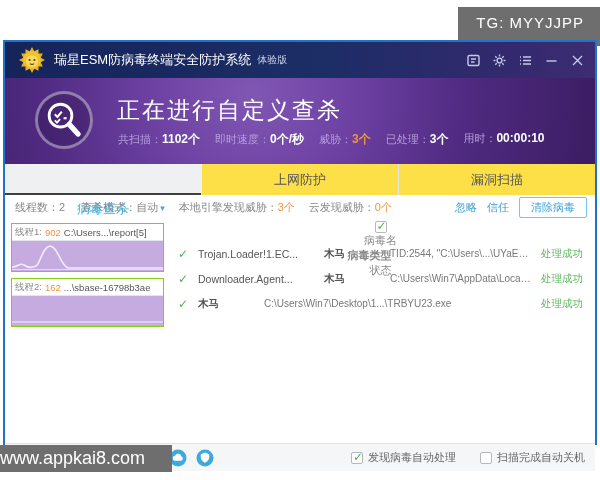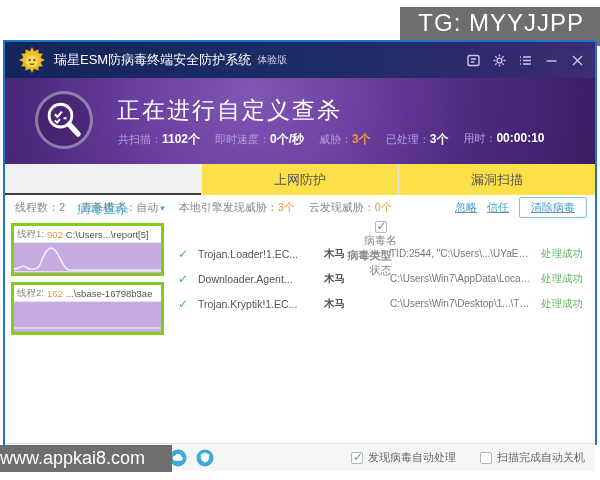--- a/index.html
+++ b/index.html
@@ -1,21 +1,21 @@
 <!DOCTYPE html>
 <html><head>
 <meta charset="utf-8">
 <style>
   * { margin:0; padding:0; box-sizing:border-box; }
   html,body { width:600px; height:480px; background:#fff; font-family:"Liberation Sans","DejaVu Sans",sans-serif; overflow:hidden; }
   .stage { position:relative; width:600px; height:480px; background:#fff; }
 
   
   .tg-badge { position:absolute; top:7px; right:0; height:39px; background:#6e6e6e; color:#fff;
-    font-size:24px; line-height:31px; padding:0 16px 0 18px; letter-spacing:1px; }
+    font-size:15px; line-height:31px; padding:0 16px 0 18px; letter-spacing:1px; }
   .watermark { position:absolute; left:0; top:445px; width:172px; height:27px; background:#6e6e6e;
     color:#fff; font-size:18px; line-height:27px; padding-left:0; }
 
   
   .window { position:absolute; left:3px; top:40px; width:594px; height:405px;
     border:2px solid #1e75c8; background:#fff; }
 
   
   .titlebar { height:36px; background:linear-gradient(90deg,#15245a 0%,#1d2d66 55%,#33296e 85%,#3d2d72 100%);
     display:flex; align-items:center; padding:0 10px 0 14px; }
@@ -46,31 +46,31 @@
     background:#fde047; border-right:1px solid #e2e4e8; cursor:pointer; }
   .tab:last-child { border-right:none; }
   .tab.active { background:#404040; color:#3bb4e8;margin-top:29px; }
 
   
   .toolbar { height:25px; display:flex; align-items:center; font-size:11px; color:#888;
     padding:0 8px 0 10px; background:#fff; white-space:nowrap; }
   .tb-gap { margin-right:16px; }
   .chev { color:#4aa3d8; font-size:9px; margin-left:2px; }
   .orange-txt { color:#ef9440; }
-  .toolbar-right { margin-left:auto; display:flex; align-items:center; gap:10px;text-decoration:underline; }
+  .toolbar-right { margin-left:auto; display:flex; align-items:center; gap:10px; }
   .link { color:#3b9fd4; cursor:pointer; }
   .clean-btn { border:1px solid #7bc4e8; color:#3b9fd4; background:#fdfeff; font-size:11px;
     padding:2px 11px; border-radius:2px; cursor:pointer; font-family:inherit; }
 
   
   .content { position:relative; height:251px; background:#fff; }
 
   
   .thread-panel { position:absolute; left:6px; top:3px; width:153px; }
-  .thread-box { border:3px solid #84cc16; margin-bottom:6px; background:#fff; }
+  .thread-box { border:1px solid #84cc16; margin-bottom:6px; background:#fff; }
   .thread-head { height:17px; display:flex; align-items:center; font-size:9.5px; color:#888;
     padding:0 3px; white-space:nowrap; overflow:hidden; border-bottom:1px solid #e4e4ec; }
   .thread-count { color:#ef9440; margin:0 3px; }
   .thread-path { color:#555; overflow:hidden; text-overflow:ellipsis; }
   .thread-graph { height:30px; background:#c5abdf; position:relative; }
   .thread-graph svg { display:block; width:100%; height:100%; }
 
   
   .vtable { position:absolute; left:163px; top:0; right:2px; }
   .vrow { display:flex; align-items:center; height:25px; font-size:10.5px; color:#555; }
@@ -233,21 +233,20 @@
         </div>
         <div class="vrow">
           <span class="c-check row-check">✓</span>
           <span class="c-name">Downloader.Agent...</span>
           <span class="c-type">木马</span>
           <span class="c-path">C:\Users\Win7\AppData\Local\...\hn-3[2]</span>
           <span class="c-status green">处理成功</span>
         </div>
         <div class="vrow">
           <span class="c-check row-check">✓</span>
-          <span class="c-name">Trojan.Kryptik!1.EC...</span>
           <span class="c-type">木马</span>
           <span class="c-path">C:\Users\Win7\Desktop\1...\TRBYU23.exe</span>
           <span class="c-status green">处理成功</span>
         </div>
       </div>
 
       <div class="footer">
         <span>正在使用4大引擎：</span>
         <div class="engine-icons">
           <svg viewBox="0 0 18 18">

